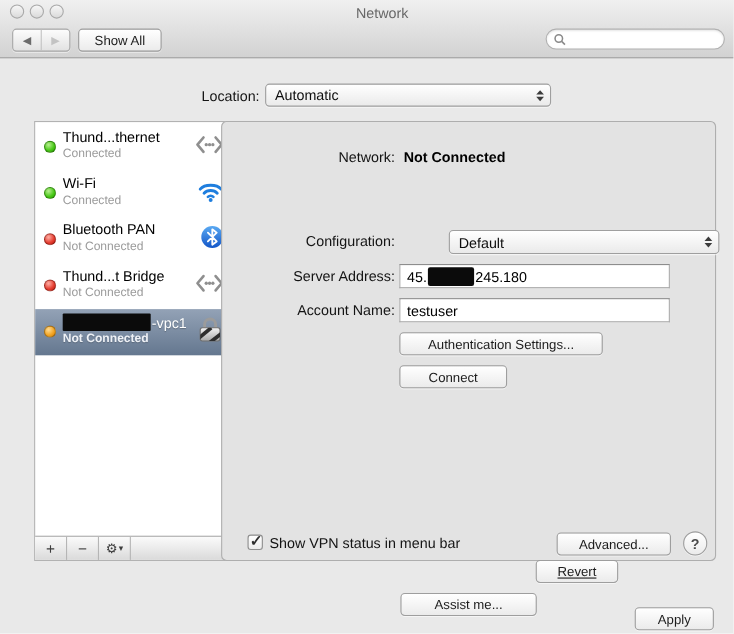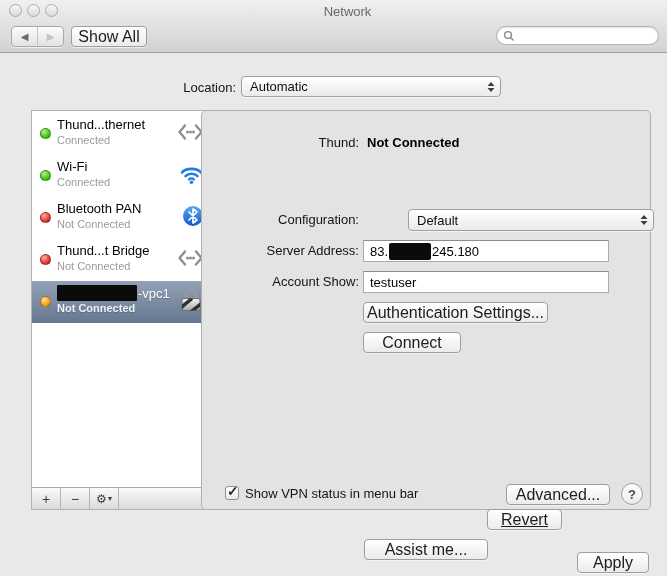--- a/index.html
+++ b/index.html
@@ -17,21 +17,21 @@
   .tl.close{ left:9px; } .tl.min{ left:27px; } .tl.zoom{ left:45px; }
 
   .navctl { position:absolute; left:11px; top:26px; width:53px; height:21px;
             border:1px solid #a9a9a9; border-radius:4px; display:flex;
             background:linear-gradient(#fcfcfc,#e2e2e2); box-shadow:0 1px 0 rgba(255,255,255,.6); }
   .navseg { flex:1; display:flex; align-items:center; justify-content:center; font-size:10px; }
   .navseg.back { color:#6b6b6b; }
   .navseg.fwd { color:#c3c3c3; border-left:1px solid #c2c2c2; }
 
   .btn { background:linear-gradient(#ffffff,#ebebeb); border:1px solid #9e9e9e;
-         border-radius:4px; font-size:16px; color:#1c1c1c; display:flex;
+         border-radius:4px; font-size:12px; color:#1c1c1c; display:flex;
          align-items:center; justify-content:center;
          box-shadow:0 1px 0 rgba(255,255,255,.55); font-family:"Liberation Sans",sans-serif; }
   .showall { position:absolute; left:71px; top:26px; width:76px; height:21px; }
 
   .search { position:absolute; left:496px; top:26px; width:163px; height:19px;
             background:#fff; border:1px solid #b0b0b0; border-radius:10px;
             box-shadow:inset 0 1px 2px rgba(0,0,0,.12); display:flex; align-items:center; }
   .search svg { margin-left:6px; flex:0 0 auto; }
   .search input { border:none; outline:none; background:transparent; flex:1;
                   font-size:12px; height:15px; margin-left:3px; width:120px;
@@ -252,42 +252,42 @@
       <div class="act-btn">−</div>
       <div class="act-btn gear">
         <span>⚙</span>
         <span class="caret">▾</span>
       </div>
       <div class="act-fill"></div>
     </div>
   </div>
 
   <div class="panel">
-    <div class="plabel status-label">Thund:</div>
+    <div class="plabel status-label">Network:</div>
     <div class="status-value">Not Connected</div>
 
     <div class="plabel cfg-label">Configuration:</div>
     <div class="popup cfg-popup">
       <span>Default</span>
       <span class="stepper">
         <svg width="8" height="12" viewBox="0 0 8 12">
           <polygon points="4,1 7.5,5 0.5,5" fill="#3c3c3c"></polygon>
           <polygon points="0.5,7 7.5,7 4,11" fill="#3c3c3c"></polygon>
         </svg>
       </span>
     </div>
 
     <div class="plabel srv-label">Server Address:</div>
     <div class="field srv-field">
-      <span>83.</span>
+      <span>45.</span>
       <span class="redact-ip"></span>
       <span>245.180</span>
     </div>
 
-    <div class="plabel acct-label">Account Show:</div>
+    <div class="plabel acct-label">Account Name:</div>
     <div class="field acct-field">
       <span>testuser</span>
     </div>
 
     <button class="btn connect-btn">Connect</button>
     <button class="btn auth-btn">Authentication Settings...</button>
 
     <div class="chk">
       <span class="mark">✓</span>
     </div>

